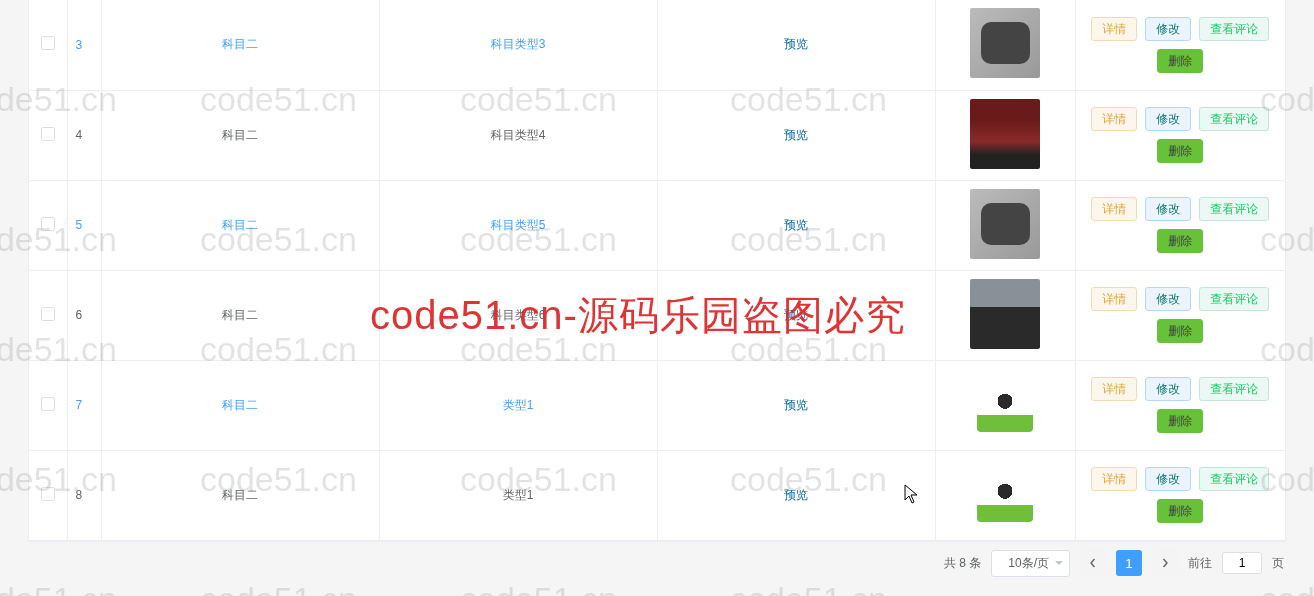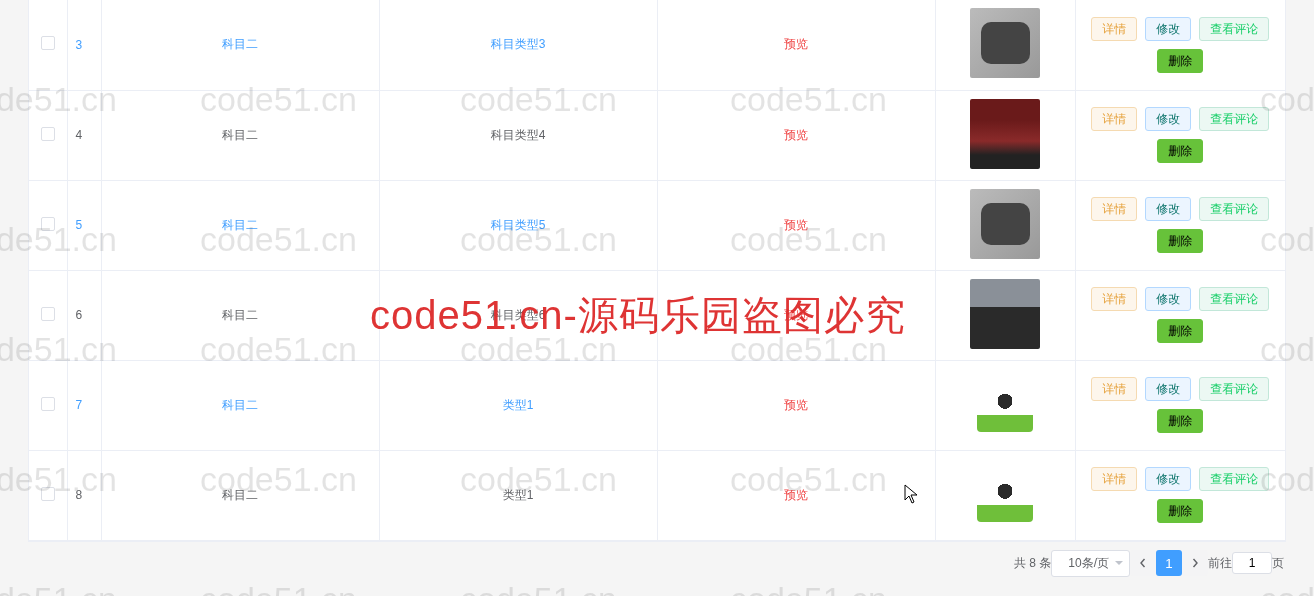--- a/index.html
+++ b/index.html
@@ -10,36 +10,36 @@
   td:last-child{border-right:none}
   .col-chk{width:38px}
   .col-id{width:34px;text-align:left;padding-left:8px}
   .col-subj{width:278px}
   .col-type{width:278px}
   .col-prev{width:278px}
   .col-img{width:140px}
   .col-ops{width:210px}
   .chk{width:14px;height:14px;border:1px solid #dcdfe6;border-radius:2px;background:#fff;display:inline-block}
   .lnk{color:#409eff}
-  .lnk-green{color:#ef4444}
+  .lnk-green{color:#0369a1}
   .thumb{width:70px;height:70px;display:inline-block;border-radius:2px;background:#ccc}
   .rk{background:linear-gradient(135deg,#bbb 0%,#999 100%);position:relative;overflow:hidden}
   .rk::before{content:"";position:absolute;inset:20% 15%;background:#444;border-radius:10px}
   .suv{background:#f0f0f0 linear-gradient(180deg,#6a1a1a 30%,#8a2a2a 60%,#222 80%)}
   .muscle{background:linear-gradient(180deg,#8a9098 40%,#2a2a2a 40%)}
   .illus{background:#fff}
   .illus::after{content:"";position:absolute;inset:10%;background:radial-gradient(circle at 50% 45%,#2a2a2a 18%,transparent 18%),linear-gradient(180deg,transparent 70%,#6fbf3a 70%);border-radius:4px}
   .thumb{position:relative}
   .btns{display:flex;flex-wrap:wrap;justify-content:center;gap:8px;padding:4px}
   .btn{display:inline-block;border:1px solid;border-radius:3px;padding:5px 10px;font-size:12px;line-height:1;cursor:pointer}
   .b-detail{background:#fdf6ec;border-color:#f5dab1;color:#e6a23c}
   .b-edit{background:#ecf5ff;border-color:#b3d8ff;color:#0f766e}
   .b-view{background:#ecf8f3;border-color:#c2e7d9;color:#13ce66}
-  .b-del{background:#67c23a;border-color:#67c23a;color:#000000}
-  .pager{display:flex;align-items:center;justify-content:flex-end;padding:8px 30px;font-size:12px;color:#606266}
+  .b-del{background:#67c23a;border-color:#67c23a;color:#404040}
+  .pager{display:flex;align-items:center;justify-content:flex-end;gap:10px;padding:8px 30px;font-size:12px;color:#606266}
   .sel{border:1px solid #dcdfe6;border-radius:3px;padding:4px 20px 4px 16px;background:#fff;position:relative;font-size:12px}
   .sel::after{content:"";position:absolute;right:6px;top:50%;margin-top:-2px;border:4px solid transparent;border-top-color:#c0c4cc}
   .pg-btn{background:#f4f4f5;border:none;border-radius:3px;width:26px;height:26px;display:flex;align-items:center;justify-content:center;color:#606266;cursor:pointer}
   .pg-btn.active{background:#409eff;color:#fff}
   .pg-btn svg{width:10px;height:10px}
   .jump-in{width:40px;border:1px solid #dcdfe6;border-radius:3px;padding:3px 4px;text-align:center;font-size:12px}
   .wm{position:absolute;pointer-events:none;color:#333;opacity:.13;font-size:34px;font-weight:400}
   .wm-big{position:absolute;pointer-events:none;color:#dd2a2a;font-size:40px;font-weight:400;white-space:nowrap;letter-spacing:1px;opacity:.95;font-family:"SimHei","Microsoft YaHei",sans-serif}
   .cursor{position:absolute;left:904px;top:484px;pointer-events:none}
   .cursor svg{width:16px;height:20px}

